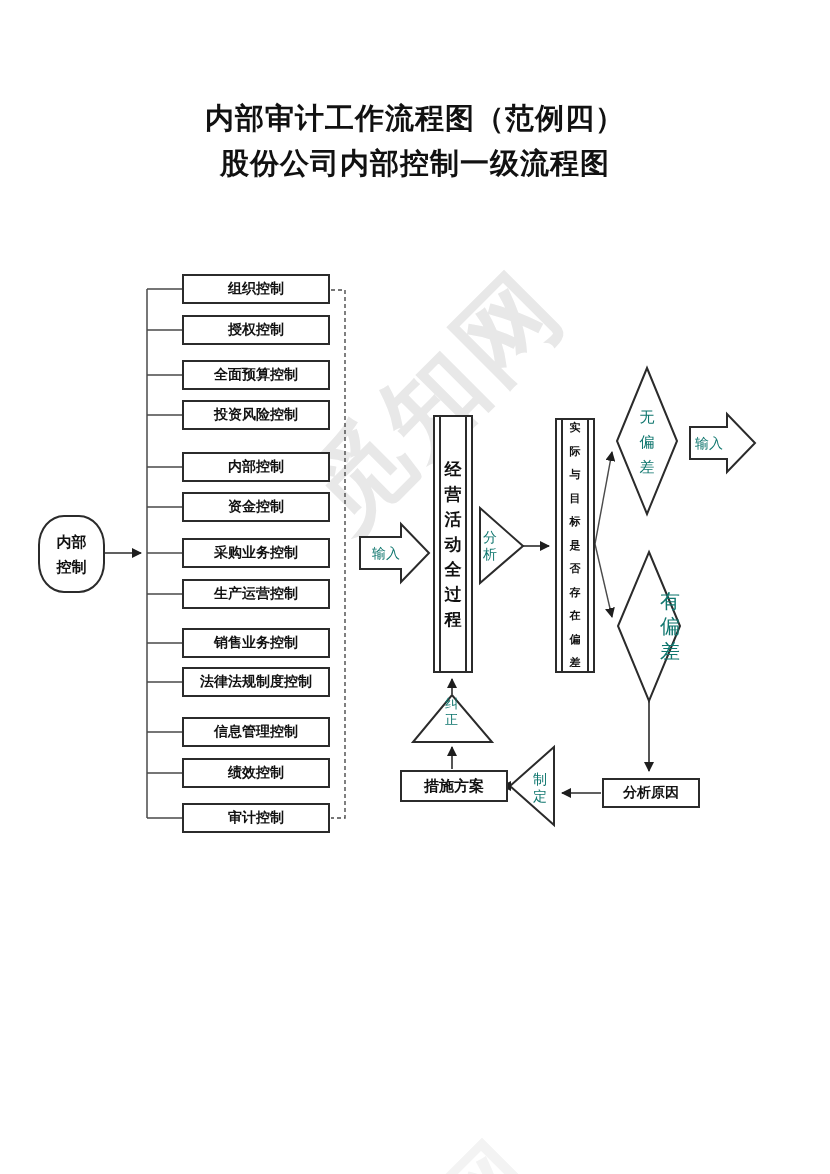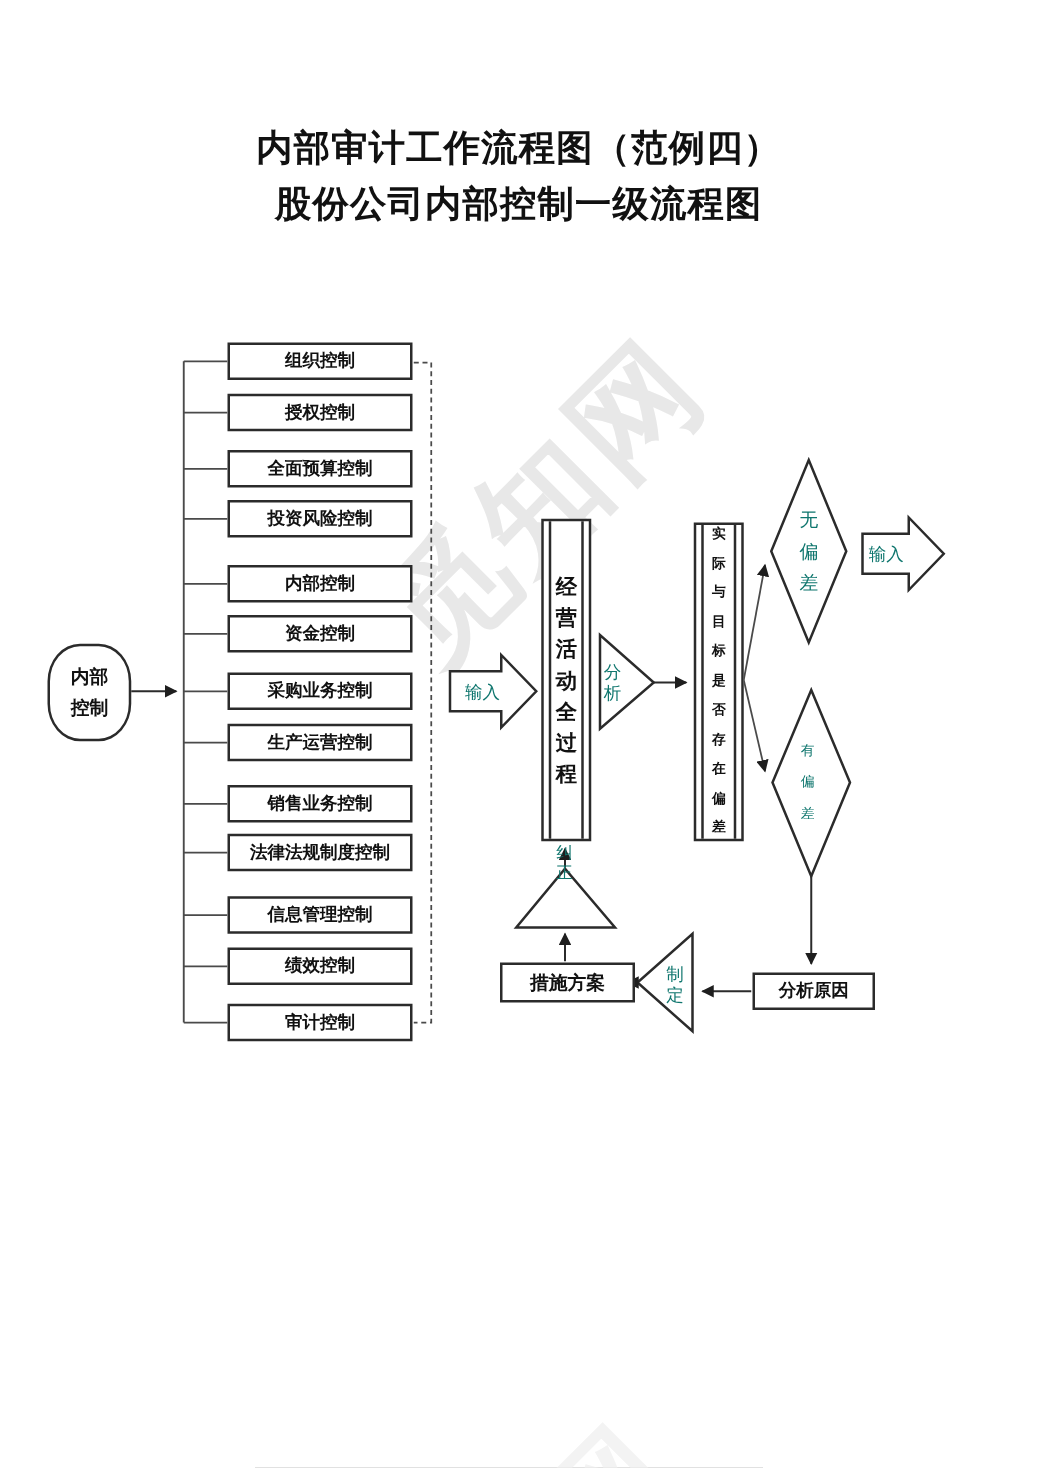--- a/index.html
+++ b/index.html
@@ -119,26 +119,26 @@
   <div class="node lbox" style="top:803px">审计控制</div>
 
   <div class="tallbox" style="left:433px;top:415px;width:40px;height:258px">
     <div class="vtext">经营活动全过程</div>
   </div>
   <div class="tallbox" style="left:555px;top:418px;width:40px;height:255px">
     <div class="vtext small">实际与目标是否存在偏差</div>
   </div>
 
   <div class="flabel vstack" style="left:638px;top:404px;width:18px;font-size:15px;line-height:25px">无偏差</div>
-  <div class="flabel vstack" style="left:637px;top:589px;width:18px;font-size:11px;line-height:25px">有偏差</div>
+  <div class="flabel vstack" style="left:660px;top:589px;width:18px;font-size:20px;line-height:25px">有偏差</div>
 
   <div class="flabel" style="left:364px;top:545px;width:44px;font-size:14px">输入</div>
   <div class="flabel" style="left:687px;top:435px;width:44px;font-size:14px">输入</div>
 
   <div class="flabel vstack" style="left:482px;top:529px;width:16px;font-size:14px;line-height:17px">分析</div>
   <div class="flabel vstack" style="left:532px;top:771px;width:16px;font-size:14px;line-height:17px">制定</div>
-  <div class="flabel vstack" style="left:444px;top:674px;width:15px;font-size:13px;line-height:16px">纠正</div>
+  <div class="flabel vstack" style="left:444px;top:696px;width:15px;font-size:13px;line-height:16px">纠正</div>
 
 
   <div class="node" style="left:400px;top:770px;width:108px;height:32px;font-size:15px">措施方案</div>
   <div class="node" style="left:602px;top:778px;width:98px;height:30px">分析原因</div>
 
 </div>
 
 </body></html>

